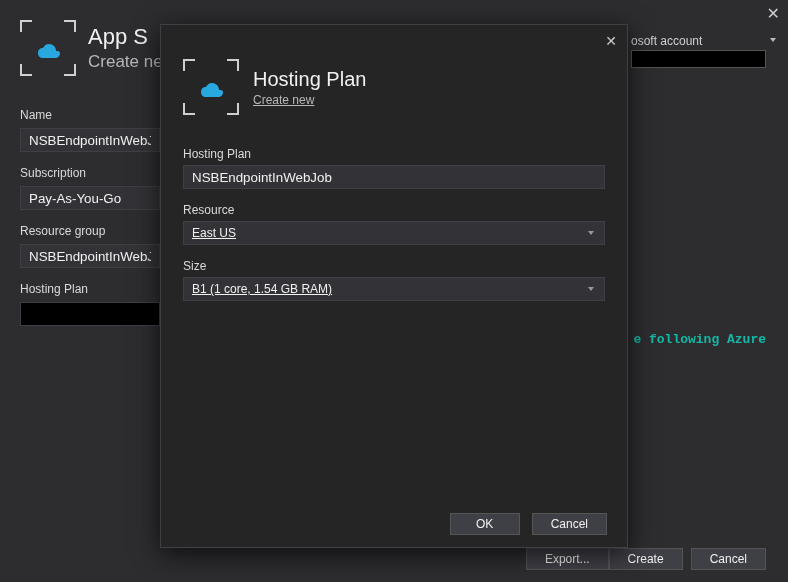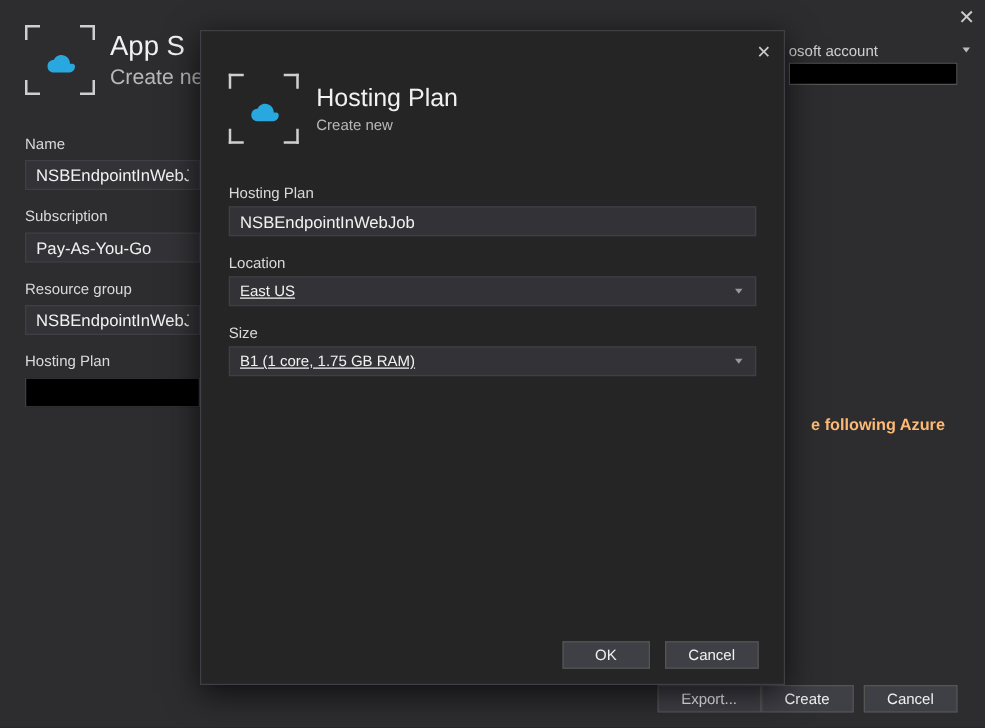--- a/index.html
+++ b/index.html
@@ -95,25 +95,26 @@
       width: 140px;
     }
     .hosting-black {
       width: 140px;
       height: 24px;
       background: #000;
       border: 1px solid #3f3f46;
     }
     .right-text {
       position: absolute;
-      right: 32px;
+      right: 22px;
       top: 332px;
-      color: #fdba74;
+      color: #14b8a6;
       font-size: 13px;
       font-weight: 600;
+      font-family: Liberation Mono, monospace;
     }
     .bg-buttons {
       position: absolute;
       bottom: 12px;
       left: 0;
       right: 0;
       display: flex;
       justify-content: flex-end;
       padding: 0 22px;
     }
@@ -150,21 +151,21 @@
       cursor: pointer;
       color: #ccc;
     }
     .dlg-header {
       display: flex;
       align-items: center;
       gap: 14px;
       padding: 34px 22px 16px 22px;
     }
     .dlg-title { font-size: 20px; font-weight: 300; color:#f1f1f1; }
-    .dlg-subtitle { font-size: 12px; color: #b8b8b8; margin-top: 2px; }
+    .dlg-subtitle { font-size: 12px; color: #b8b8b8; margin-top: 2px; text-decoration: underline; }
     .dlg-body {
       padding: 6px 22px;
       flex: 1;
       display: flex;
       flex-direction: column;
       gap: 4px;
     }
     .dlg-field-label { font-size: 12px; color: #d9d9d9; margin-top: 10px; }
     .dlg-input, .dlg-select {
       background: #333337;
@@ -269,29 +270,29 @@
     <div>
       <div class="dlg-title">Hosting Plan</div>
       <div class="dlg-subtitle">Create new</div>
     </div>
   </div>
 
   <div class="dlg-body">
     <label class="dlg-field-label">Hosting Plan</label>
     <input class="dlg-input" value="NSBEndpointInWebJob" style="">
 
-    <label class="dlg-field-label">Location</label>
+    <label class="dlg-field-label">Resource</label>
     <div class="dlg-select">
       <span>East US</span>
       <span class="caret"></span>
     </div>
 
     <label class="dlg-field-label">Size</label>
     <div class="dlg-select">
-      <span>B1 (1 core, 1.75 GB RAM)</span>
+      <span>B1 (1 core, 1.54 GB RAM)</span>
       <span class="caret"></span>
     </div>
   </div>
 
   <div class="dlg-footer">
     <button class="btn">OK</button>
     <button class="btn">Cancel</button>
   </div>
 </div>
 

